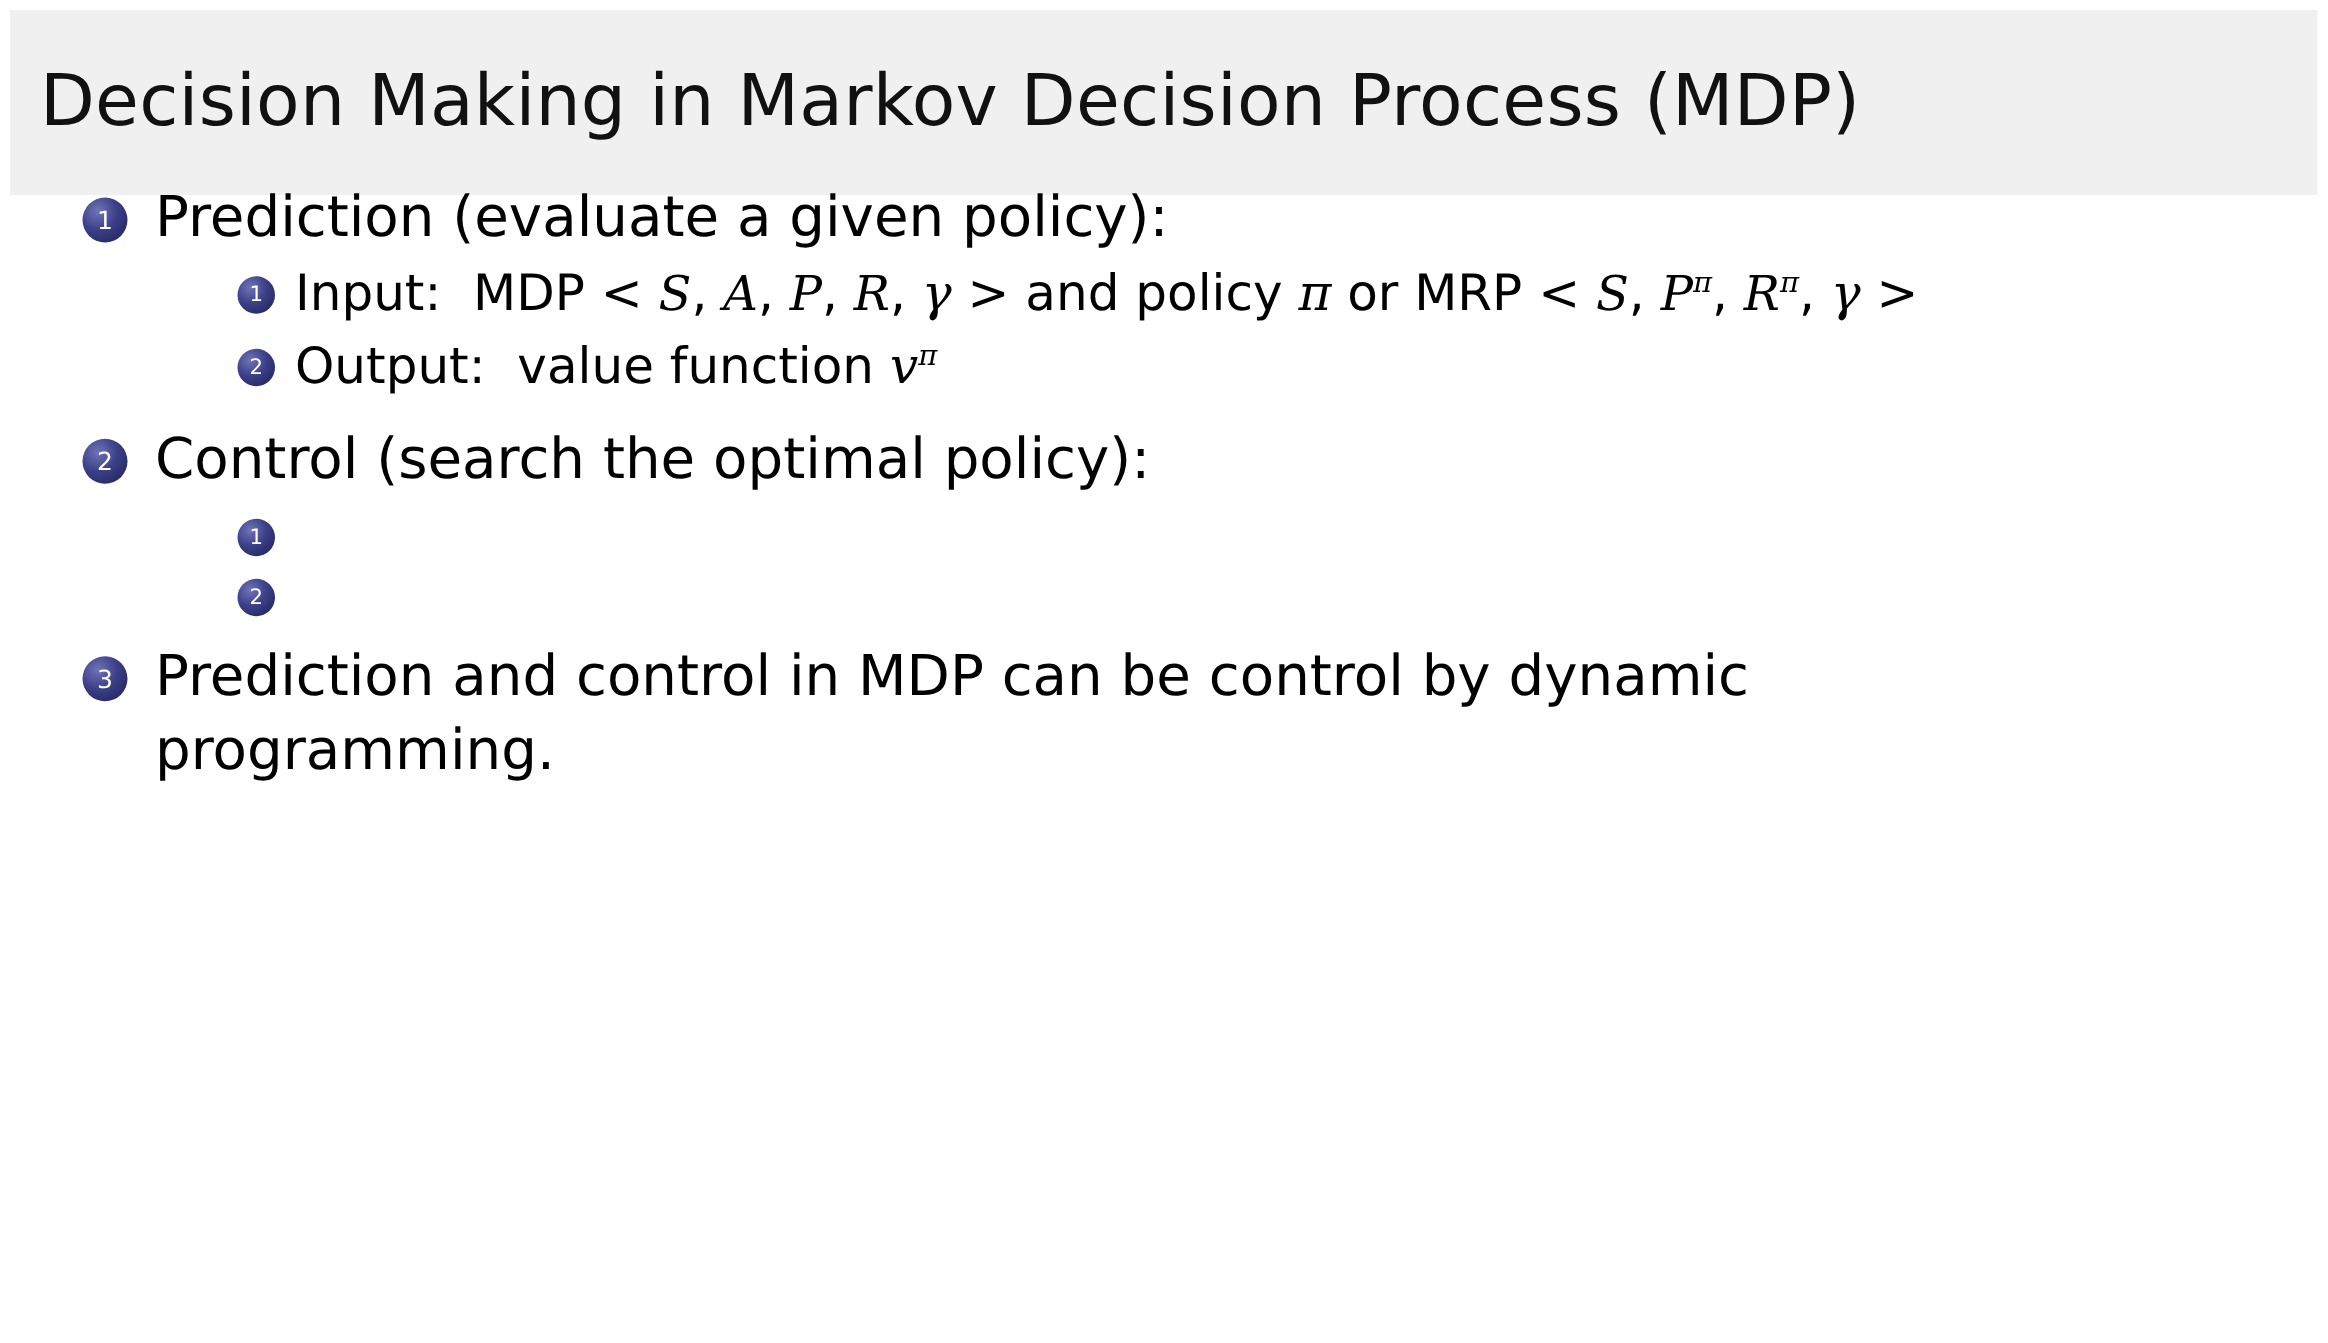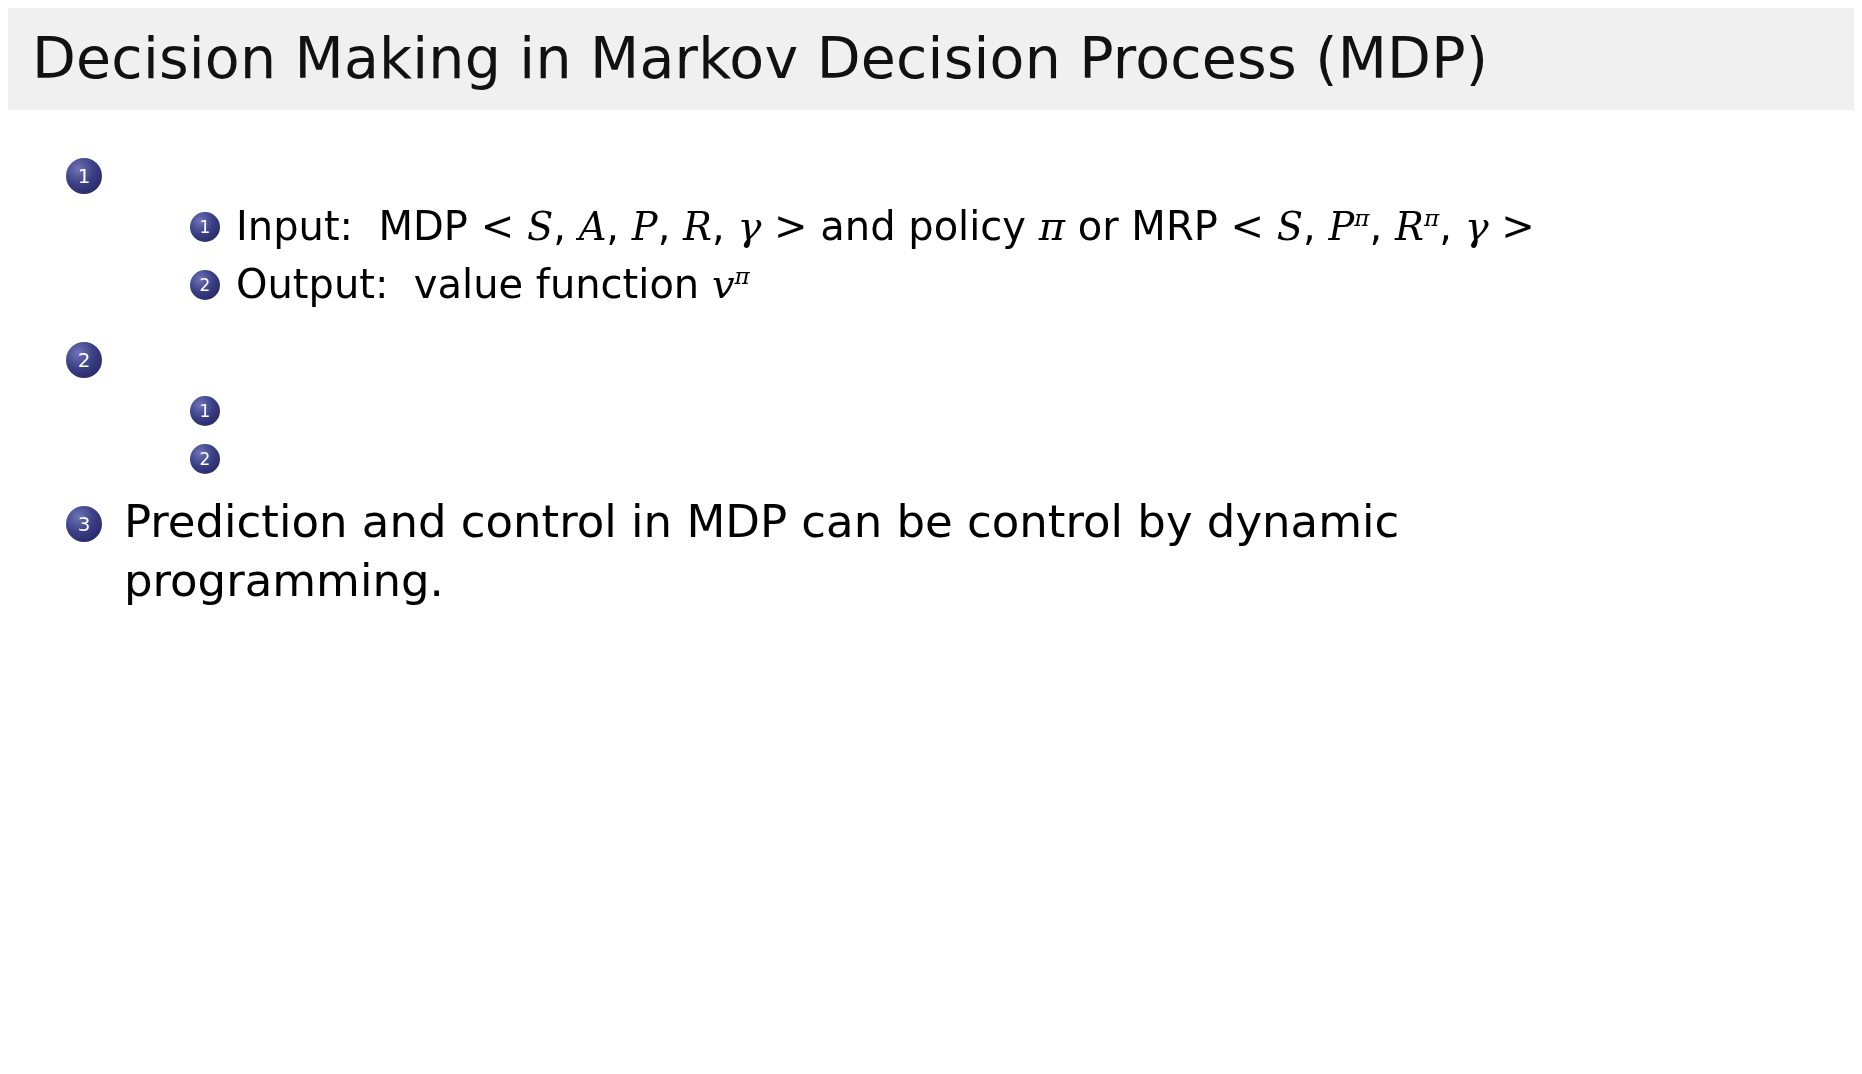--- a/index.html
+++ b/index.html
@@ -22,21 +22,21 @@
     background: #ffffff;
     box-sizing: border-box;
   }
 
   
   .title-bar {
     position: absolute;
     left: 8px;
     top: 8px;
     width: 1846px;
-    height: 102px;
+    height: 148px;
     background: #f0f0f0;
     display: flex;
     align-items: center;
     box-sizing: border-box;
     padding-left: 24px;
   }
   .title-text {
     font-size: 57px;
     line-height: 1.05;
     letter-spacing: 0.2px;
@@ -138,40 +138,42 @@
 
   <div class="title-bar">
     <div class="title-text">Decision Making in Markov Decision Process (MDP)</div>
   </div>
 
   <div class="content">
 
     <div class="lvl1-item">
       <div class="row lvl1-row">
         <span class="badge badge-1">1</span>
+        <span class="lvl1-text">Prediction (evaluate a given policy):</span>
       </div>
 
       <div class="row lvl2-row">
         <span class="badge badge-2">1</span>
         <span class="lvl2-text">
           Input:&nbsp; MDP <span class="angle">&lt;</span>&nbsp;<span class="mathcal">S</span>,&nbsp;<span class="mathcal">A</span>,&nbsp;<span class="mathcal">P</span>,&nbsp;<span class="mathcal">R</span>,&nbsp;<span class="greek">γ</span>&nbsp;<span class="angle">&gt;</span> and policy <span class="greek">π</span> or MRP <span class="angle">&lt;</span>&nbsp;<span class="mathcal">S</span>,&nbsp;<span class="mathcal">P</span><sup class="sup greek">π</sup>,&nbsp;<span class="mathcal">R</span><sup class="sup greek">π</sup>,&nbsp;<span class="greek">γ</span>&nbsp;<span class="angle">&gt;</span>
         </span>
       </div>
 
       <div class="row lvl2-row">
         <span class="badge badge-2">2</span>
         <span class="lvl2-text">
           Output:&nbsp; value function <span class="mathit">v</span><sup class="sup greek">π</sup>
         </span>
       </div>
     </div>
 
     <div class="lvl1-item">
       <div class="row lvl1-row">
         <span class="badge badge-1">2</span>
+        <span class="lvl1-text">Control (search the optimal policy):</span>
       </div>
 
       <div class="row lvl2-row">
         <span class="badge badge-2">1</span>
       </div>
 
       <div class="row lvl2-row">
         <span class="badge badge-2">2</span>
       </div>
     </div>

